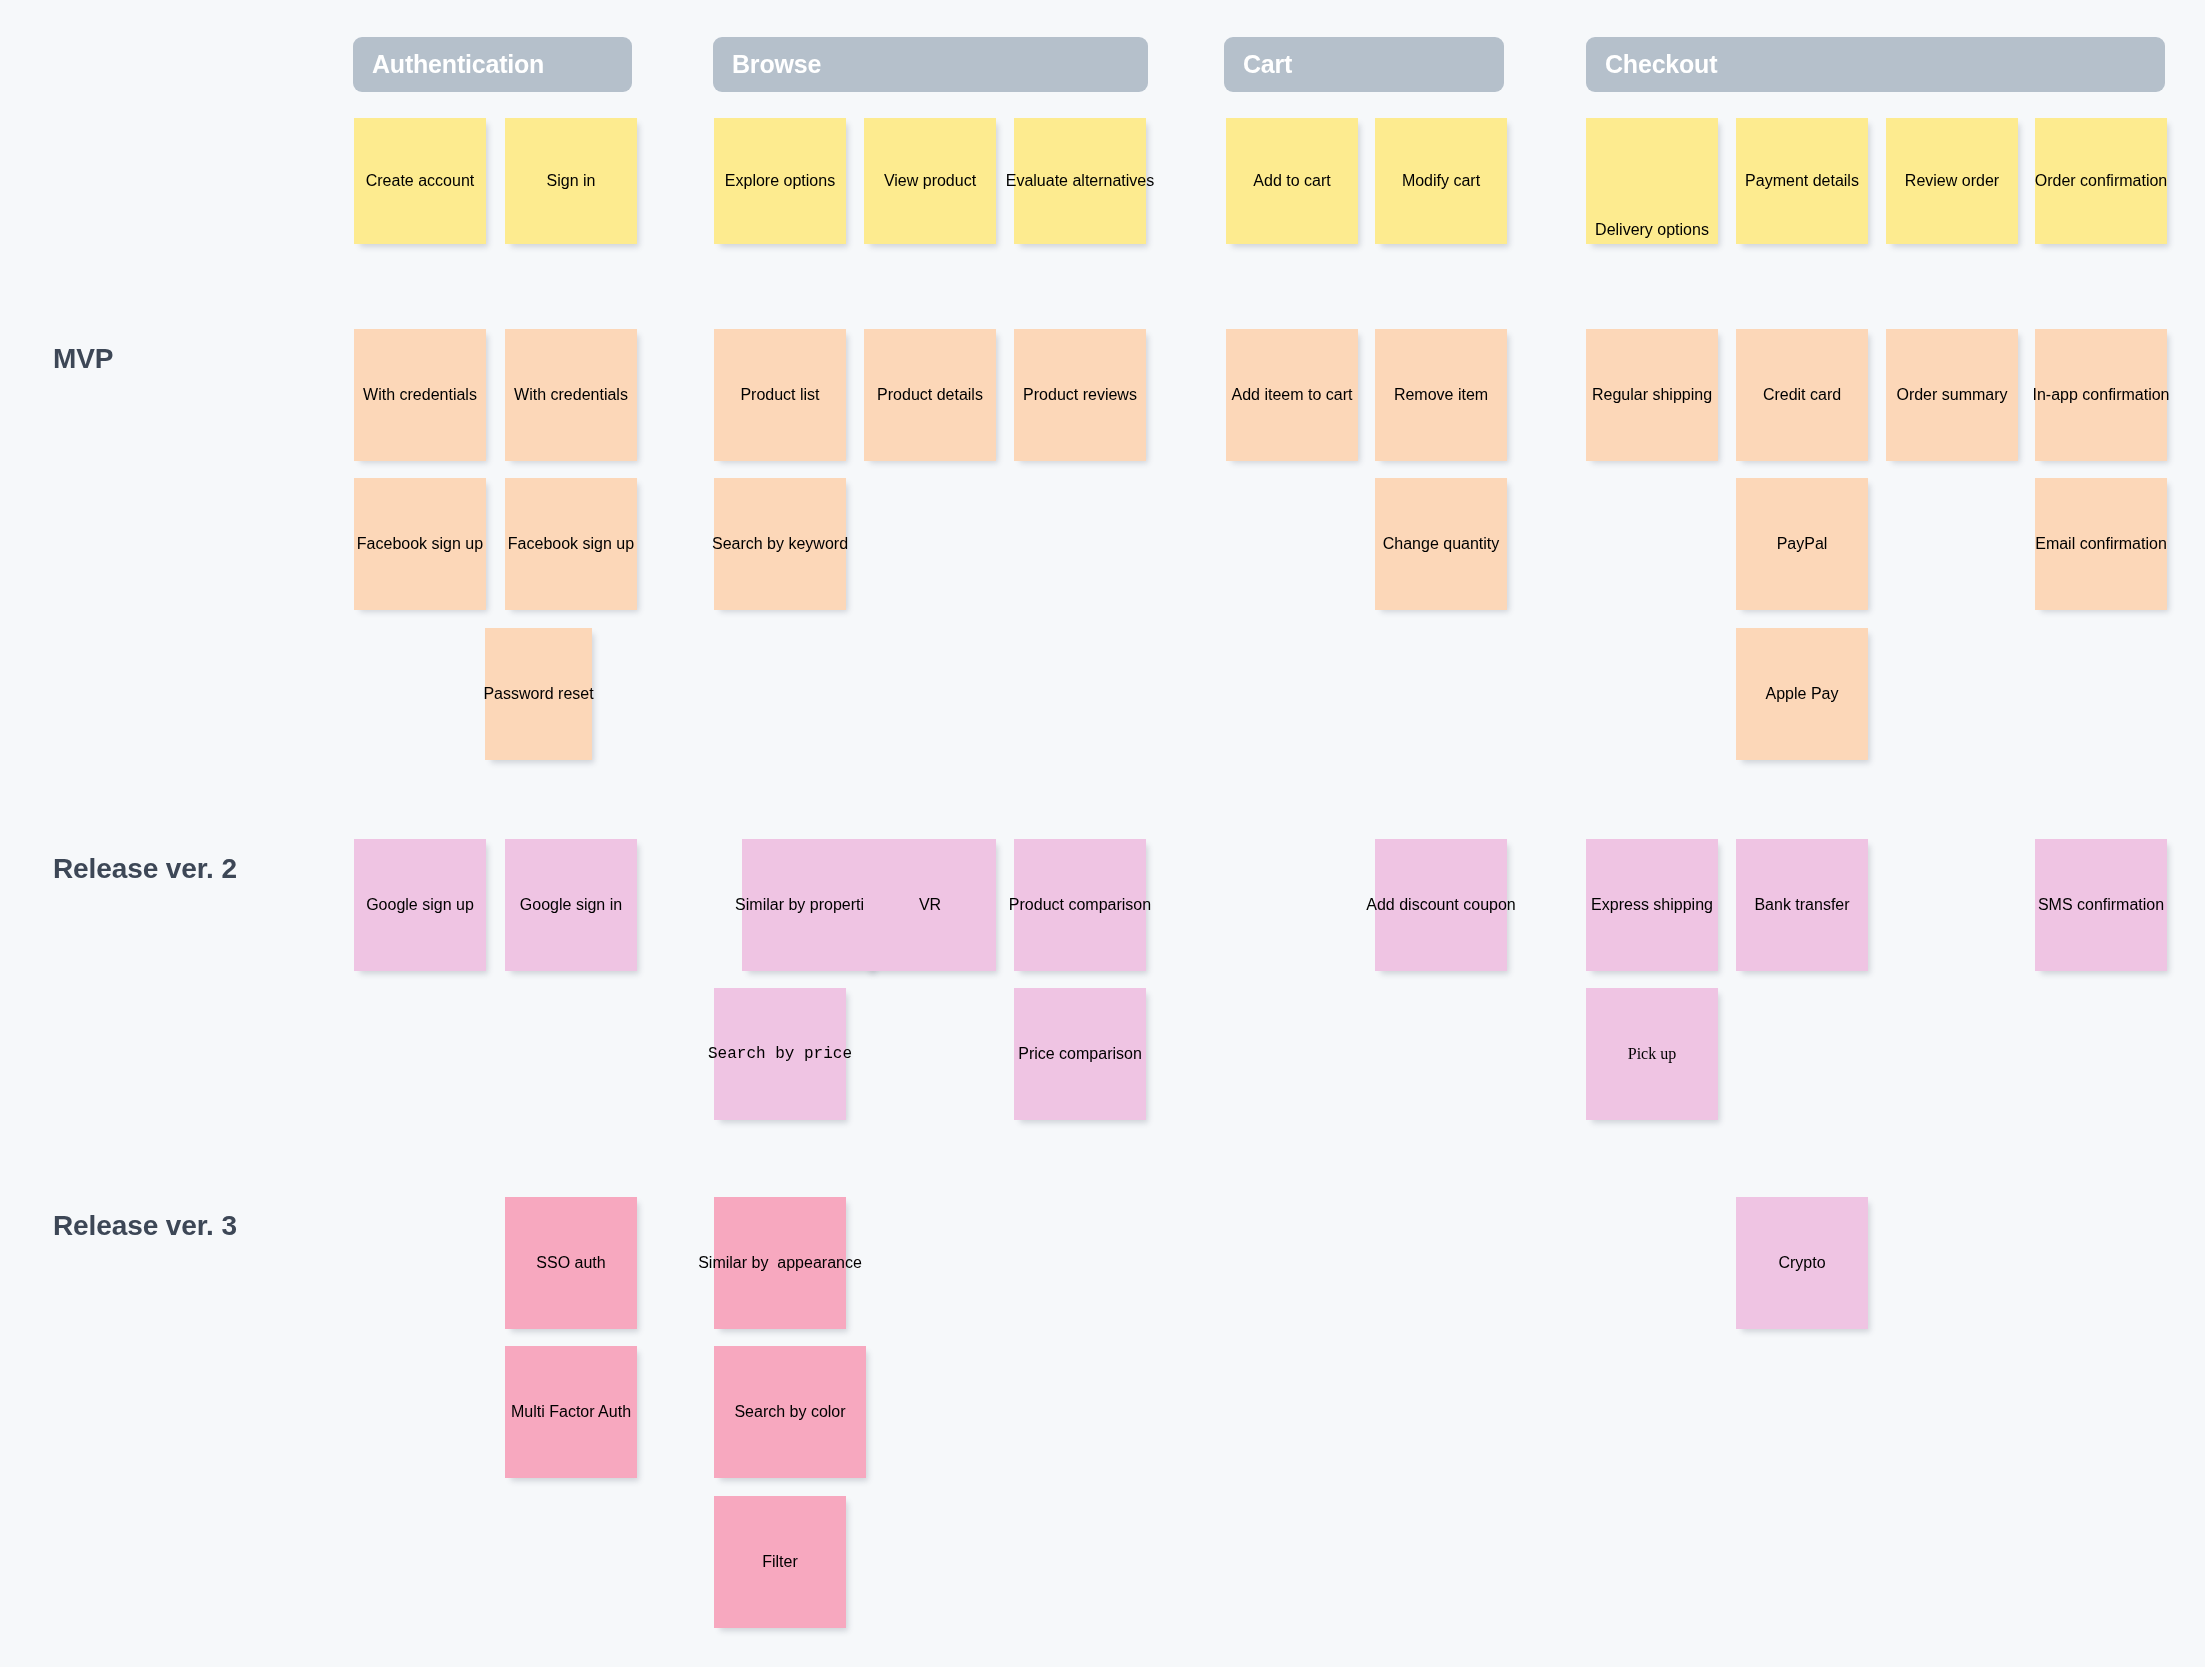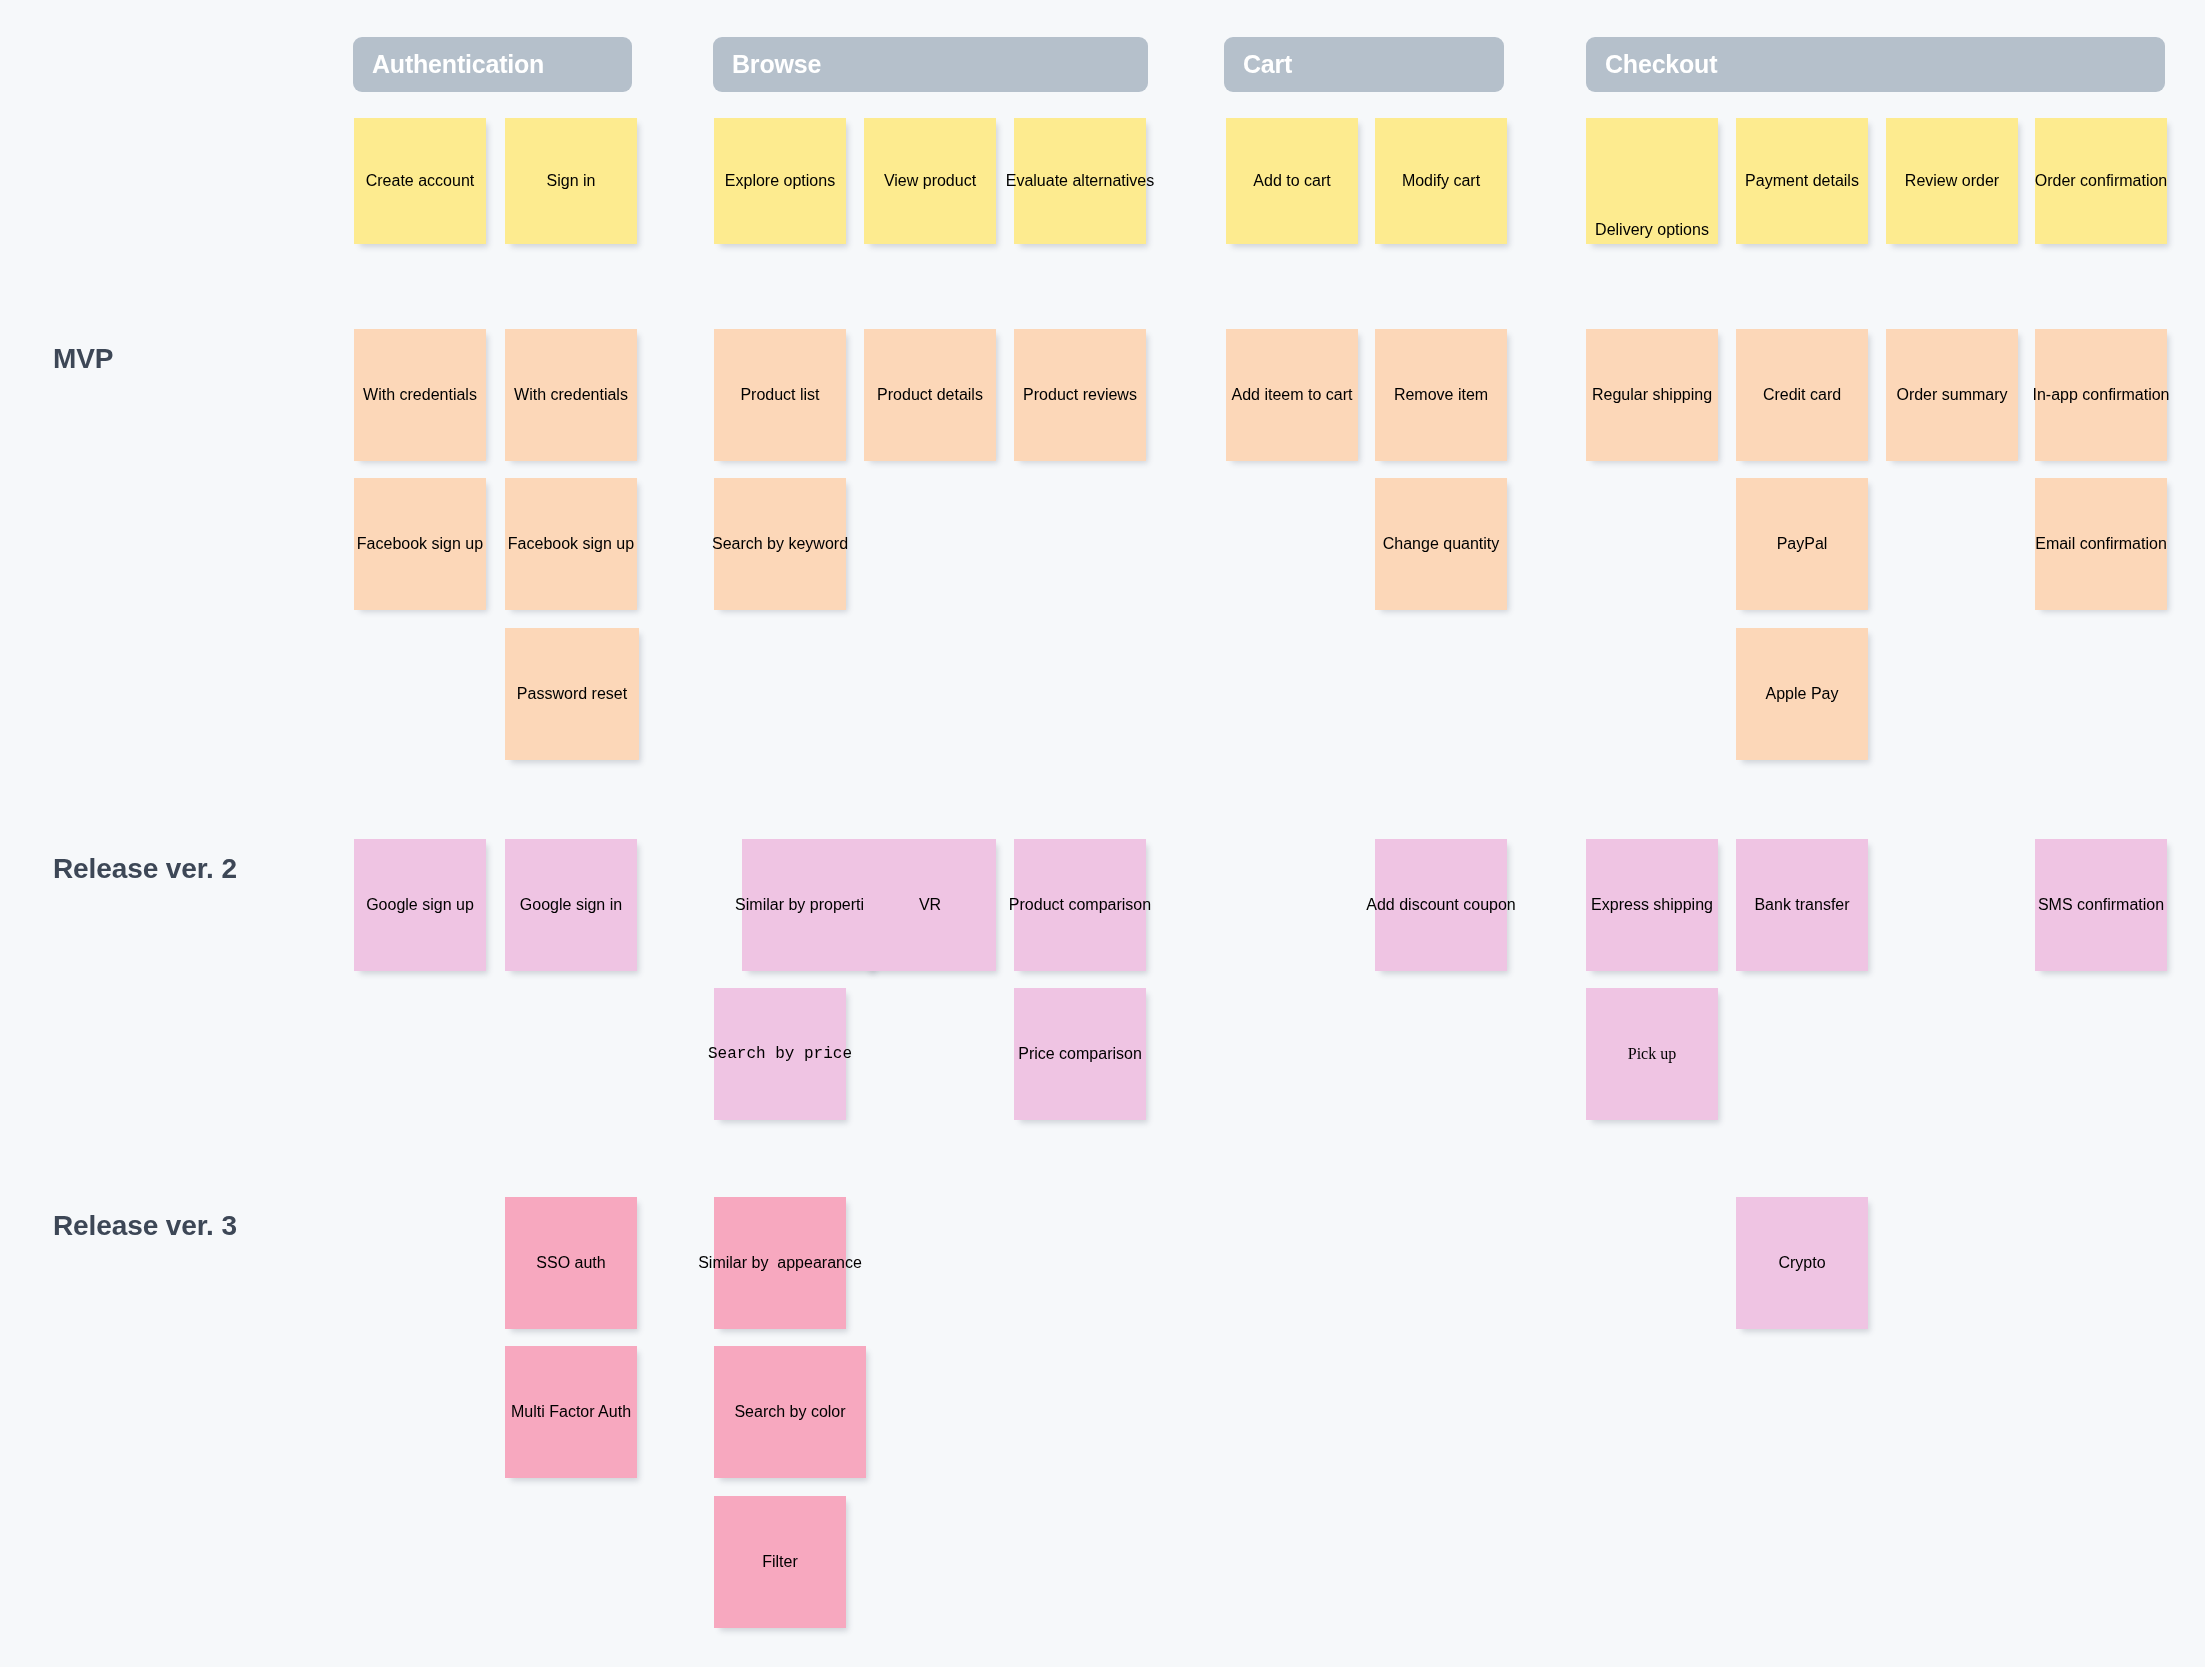--- a/index.html
+++ b/index.html
@@ -171,21 +171,21 @@
       </div>
       <div class="card tone-mvp" style="left: 1375px; top: 478px; width: 132px; height: 132px;">
         <span class="card-label">Change quantity</span>
       </div>
       <div class="card tone-mvp" style="left: 1736px; top: 478px; width: 132px; height: 132px;">
         <span class="card-label">PayPal</span>
       </div>
       <div class="card tone-mvp" style="left: 2035px; top: 478px; width: 132px; height: 132px;">
         <span class="card-label">Email confirmation</span>
       </div>
-      <div class="card tone-mvp" style="left: 505px; top: 628px; width: 134px; height: 132px;">
+      <div class="card tone-mvp" style="left: 485px; top: 628px; width: 107px; height: 132px;">
         <span class="card-label">Password reset</span>
       </div>
       <div class="card tone-mvp" style="left: 1736px; top: 628px; width: 132px; height: 132px;">
         <span class="card-label">Apple Pay</span>
       </div>
       <div class="card tone-rel2" style="left: 354px; top: 839px; width: 132px; height: 132px;">
         <span class="card-label">Google sign up</span>
       </div>
       <div class="card tone-rel2" style="left: 505px; top: 839px; width: 132px; height: 132px;">
         <span class="card-label">Google sign in</span>

